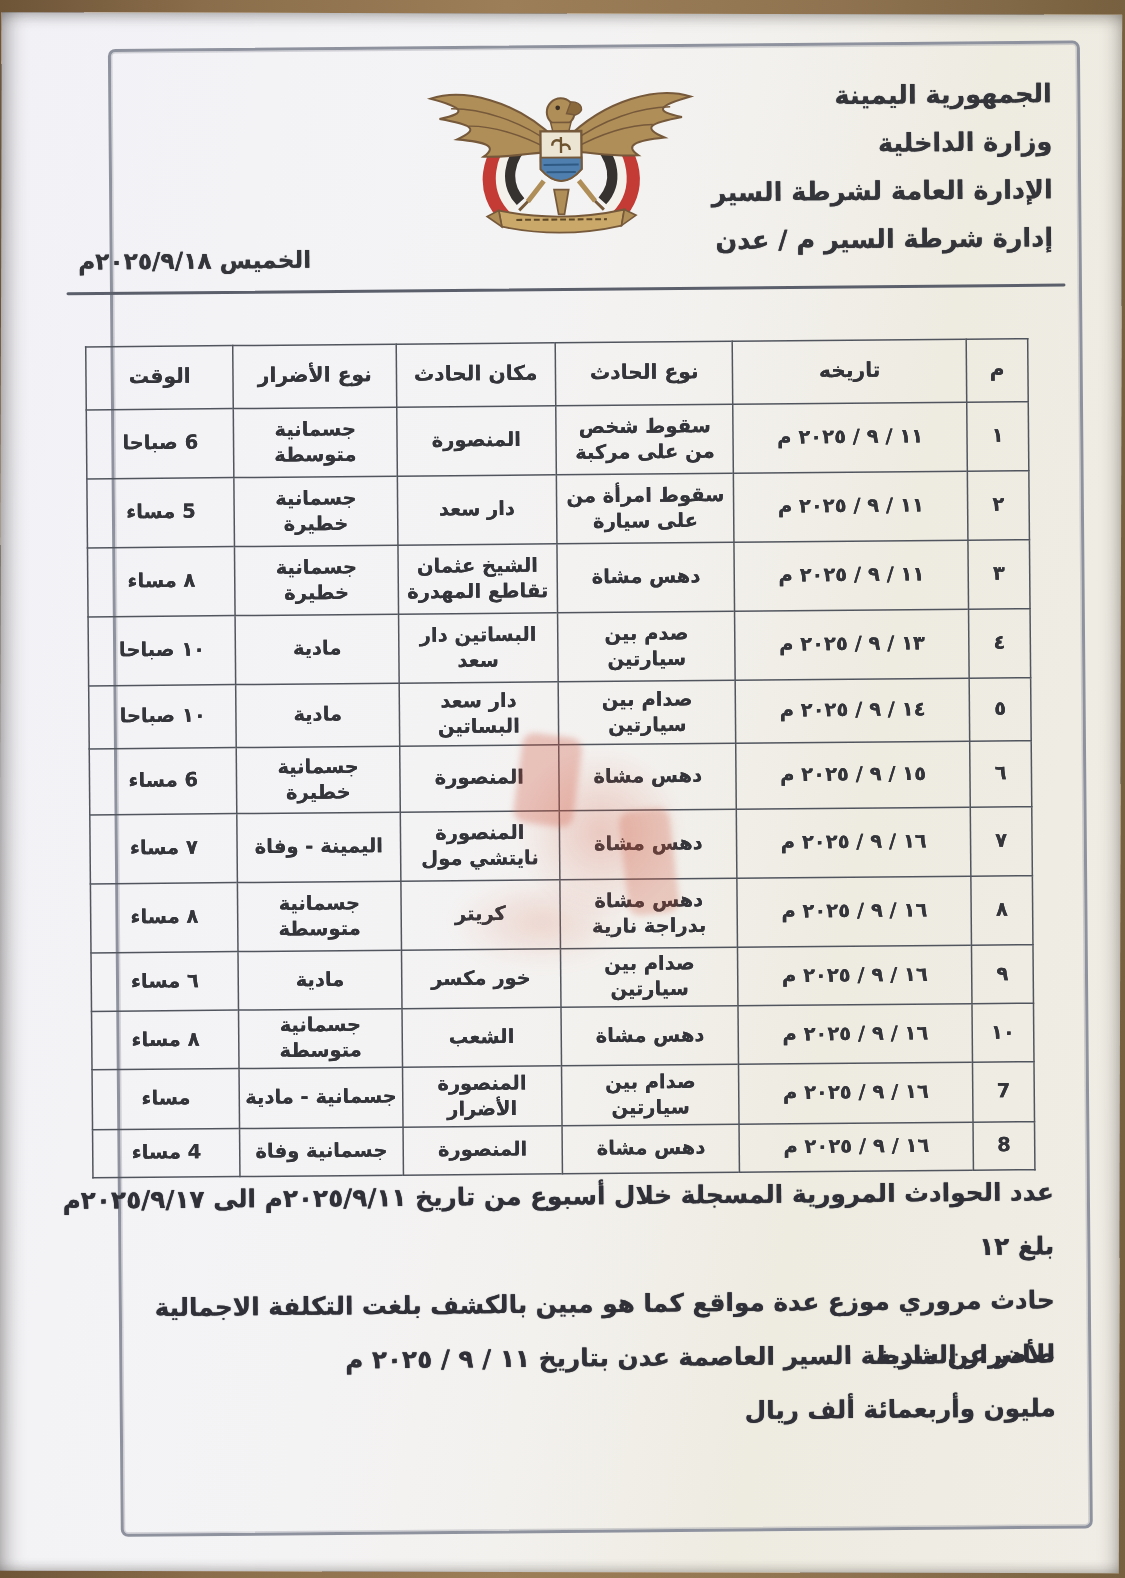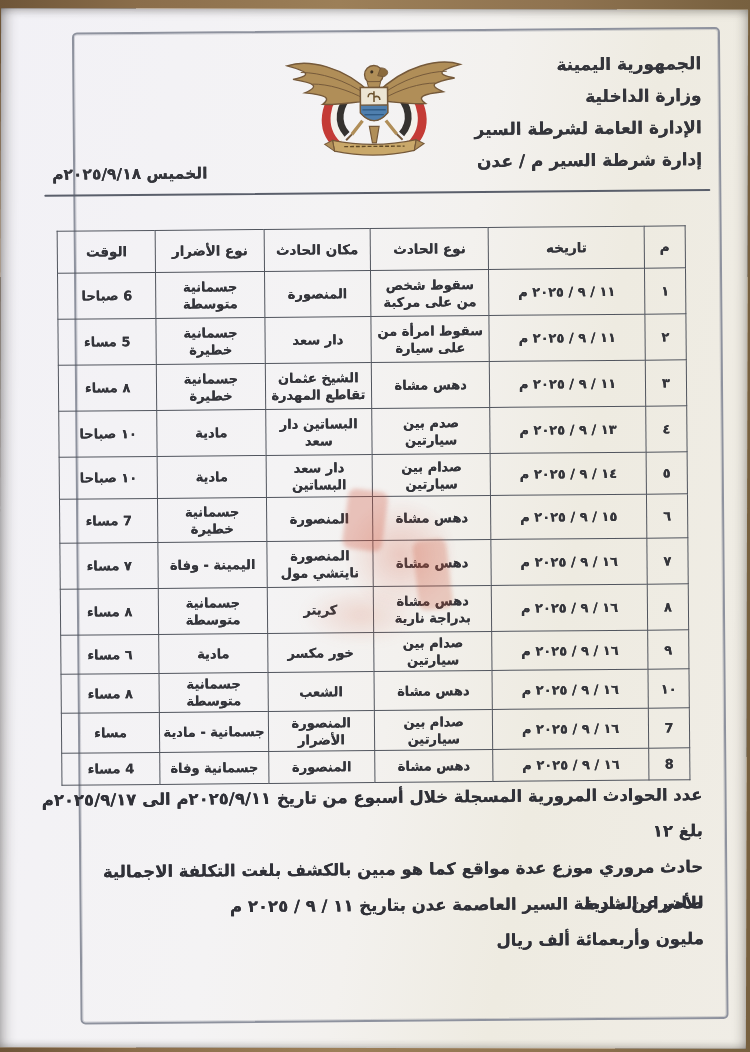--- a/index.html
+++ b/index.html
@@ -198,21 +198,21 @@
           <td>دار سعد البساتين</td>
           <td>مادية</td>
           <td>١٠ صباحا</td>
         </tr>
       <tr>
           <td>٦</td>
           <td>١٥ / ٩ / ٢٠٢٥ م</td>
           <td>دهس مشاة</td>
           <td>المنصورة</td>
           <td>جسمانية خطيرة</td>
-          <td>7 مساء</td>
+          <td>6 مساء</td>
         </tr>
       <tr>
           <td>٧</td>
           <td>١٦ / ٩ / ٢٠٢٥ م</td>
           <td>دهس مشاة</td>
           <td>المنصورة نايتشي مول</td>
           <td>اليمينة - وفاة</td>
           <td>٧ مساء</td>
         </tr>
       <tr>

